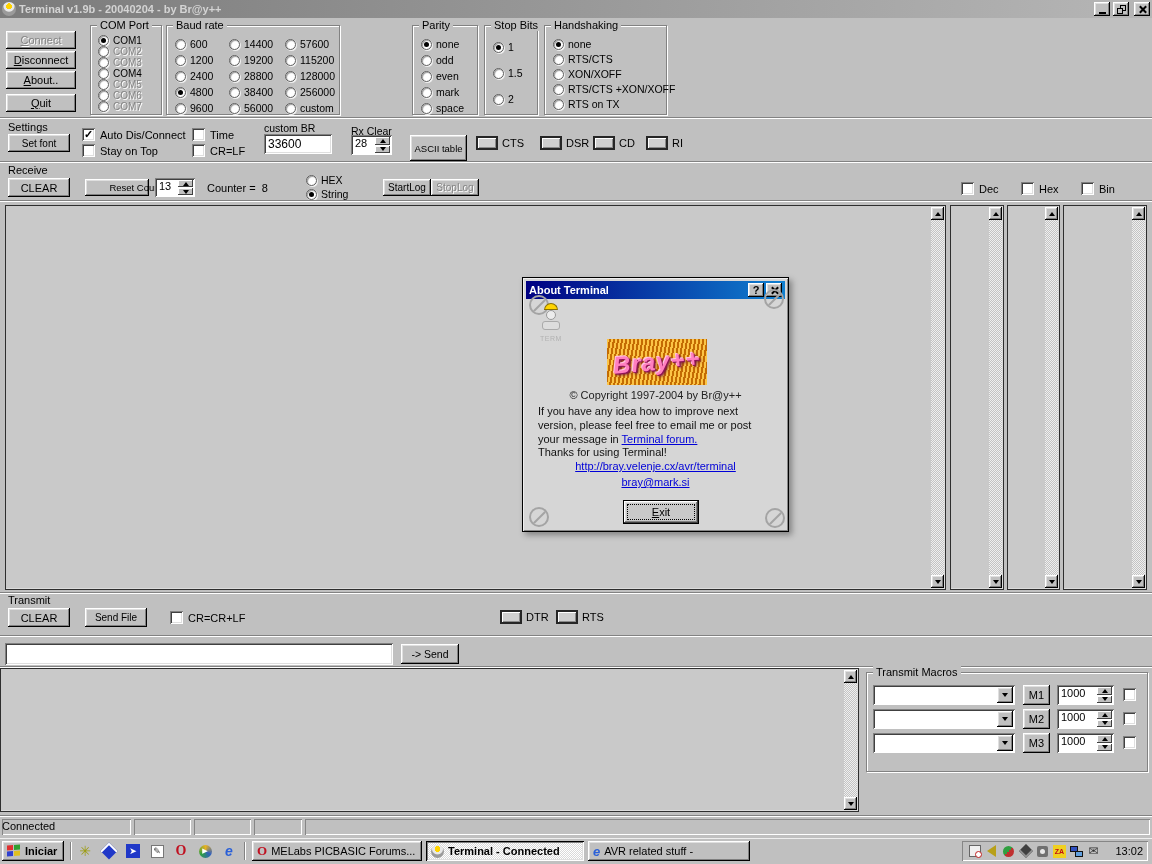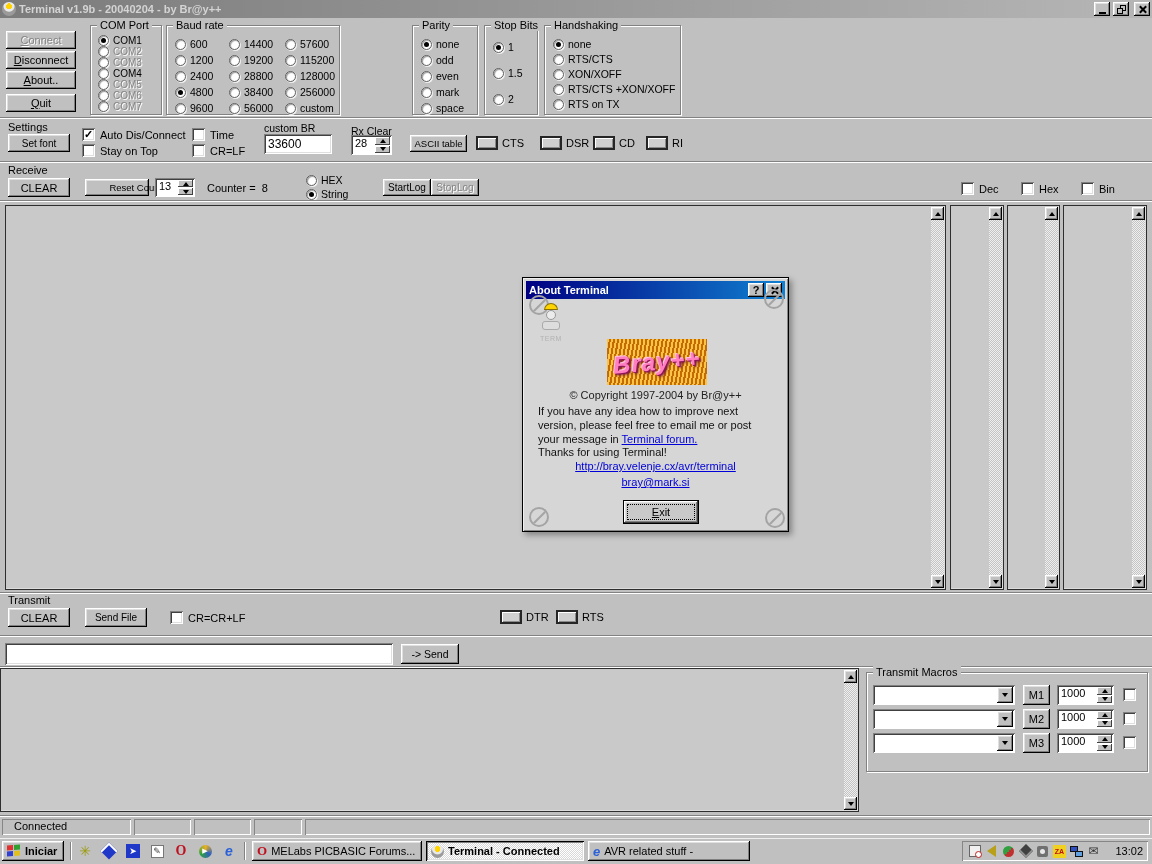--- a/index.html
+++ b/index.html
@@ -33,21 +33,21 @@
   .sbt{flex:1;display:grid;place-items:center;background:#c0c0c0;box-shadow:inset -1px -1px 0 #404040,inset 1px 1px 0 #fff;}
   .tu{width:0;height:0;border-left:3px solid transparent;border-right:3px solid transparent;border-bottom:4px solid #000;}
   .td{width:0;height:0;border-left:3px solid transparent;border-right:3px solid transparent;border-top:4px solid #000;}
   .pane{position:absolute;background:#c9c9c9;border:1px solid #2e2e2e;box-shadow:inset -1px -1px 0 #dcdcdc;}
   .dither{background-color:#c3c3c3;background-image:linear-gradient(45deg,#efefef 25%,transparent 25%,transparent 75%,#efefef 75%),linear-gradient(45deg,#efefef 25%,transparent 25%,transparent 75%,#efefef 75%);background-size:2px 2px;background-position:0 0,1px 1px;}
   .vsb{position:absolute;width:13px;display:flex;flex-direction:column;}
   .sbb{height:13px;flex:none;display:grid;place-items:center;background:#c0c0c0;box-shadow:inset -1px -1px 0 #000,inset 1px 1px 0 #fff,inset -2px -2px 0 #808080,inset 2px 2px 0 #dfdfdf;}
   .sbtrack{flex:1;}
   .combo{position:absolute;background:#fff;box-shadow:inset 1px 1px 0 #808080,inset -1px -1px 0 #fff,inset 2px 2px 0 #404040;}
   .combo-btn{position:absolute;right:2px;top:2px;bottom:2px;width:16px;display:grid;place-items:center;background:#c0c0c0;box-shadow:inset -1px -1px 0 #000,inset 1px 1px 0 #fff,inset -2px -2px 0 #808080,inset 2px 2px 0 #dfdfdf;}
-  .sp{position:absolute;height:16px;box-shadow:inset 1px 1px 0 #868686,inset -1px -1px 0 #fff;font-size:11px;line-height:15px;padding:0 12px;white-space:pre;overflow:hidden;}
+  .sp{position:absolute;height:16px;box-shadow:inset 1px 1px 0 #868686,inset -1px -1px 0 #fff;font-size:11px;line-height:15px;padding:0 0;white-space:pre;overflow:hidden;}
   
   #titlebar{position:absolute;left:0;top:0;width:1152px;height:18px;background:linear-gradient(90deg,#7b7b7b,#b6b6b6);display:flex;align-items:center;padding:0 2px;gap:3px;}
   .title-text{color:#d4d4d4;font-weight:bold;font-size:11px;flex:1;white-space:nowrap;}
   .tbb{width:16px;height:14px;background:#c0c0c0;box-shadow:inset -1px -1px 0 #000,inset 1px 1px 0 #fff,inset -2px -2px 0 #808080,inset 2px 2px 0 #dfdfdf;display:grid;place-items:center;flex:none;}
   .xg{position:relative;width:9px;height:9px;}
   .xg::before,.xg::after{content:"";position:absolute;left:4px;top:0;width:2px;height:9px;background:#000;}
   .xg::before{transform:rotate(45deg);}  .xg::after{transform:rotate(-45deg);}
   .mascot{border-radius:50%;background:radial-gradient(circle at 50% 30%,#ffd400 0 3px,#e8e8e8 3px 5px,#9a9a9a 6px);flex:none;}
   
   #taskbar{position:absolute;left:0;top:838px;width:1152px;height:26px;background:#c0c0c0;border-top:1px solid #efefef;}
@@ -251,21 +251,21 @@
           <span class="rb"></span>
           <span class="rl">1.5</span>
         </label>
       <label class="rad">
           <span class="rb"></span>
           <span class="rl">2</span>
         </label>
     </div>
   </div>
 
-  <div class="grp" style="left:544px;top:25px;width:137px;height:90px;">
+  <div class="grp" style="left:544px;top:25px;width:123px;height:90px;">
     <span class="cap">Handshaking</span>
     <div class="gcol" style="left:8px;top:12px;gap:3px;">
       <label class="rad">
           <span class="rb on"></span>
           <span class="rl">none</span>
         </label>
       <label class="rad">
           <span class="rb"></span>
           <span class="rl">RTS/CTS</span>
         </label>
@@ -313,21 +313,21 @@
     <span class="spin-val">28</span>
     <div class="spinbtns">
         <div class="sbt">
           <div class="tu"></div>
         </div>
         <div class="sbt">
           <div class="td"></div>
         </div>
       </div>
   </div>
-  <div class="btn r3" style="left:410px;top:135px;width:57px;height:17px;font-size:9.5px;">
+  <div class="btn r3" style="left:410px;top:135px;width:57px;height:26px;font-size:9.5px;">
       <span>ASCII table</span>
     </div>
   <div class="ledrow" style="left:476px;top:136px;">
       <span class="led"></span>
       <span>CTS</span>
     </div>
   <div class="ledrow" style="left:540px;top:136px;">
       <span class="led"></span>
       <span>DSR</span>
     </div>

